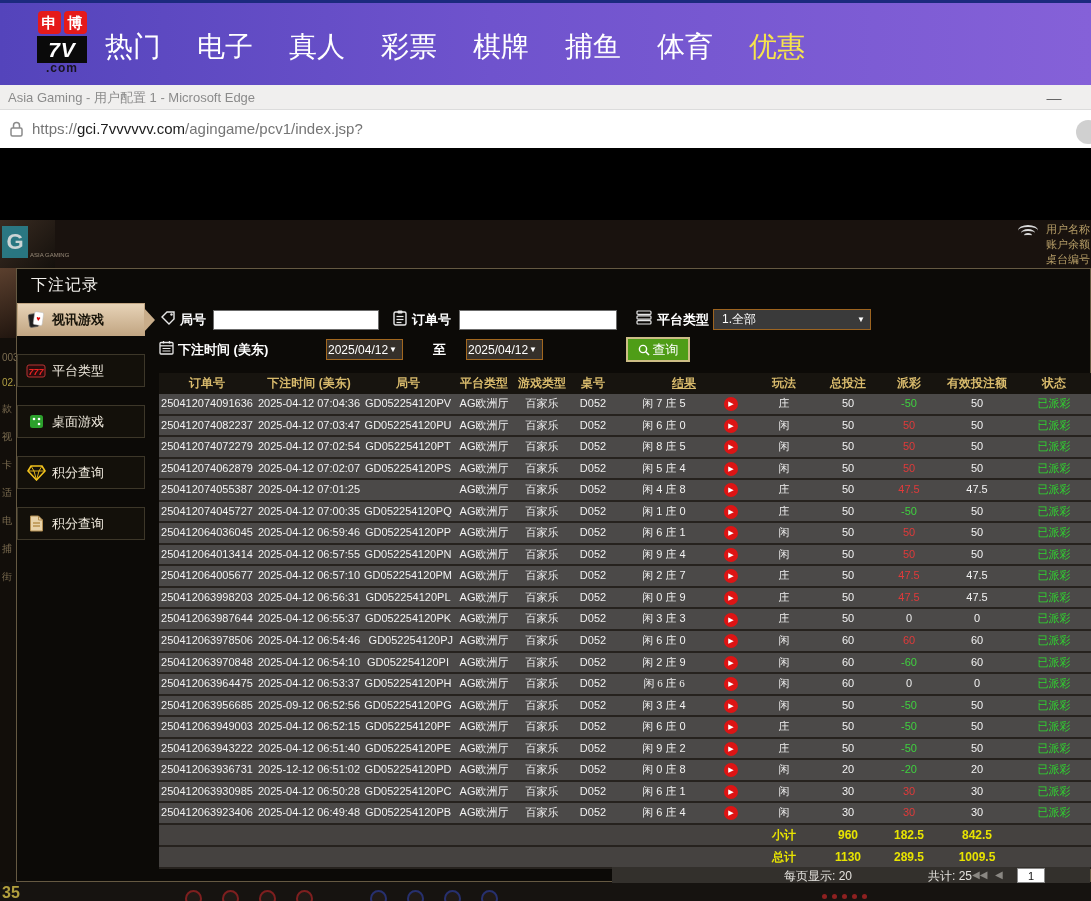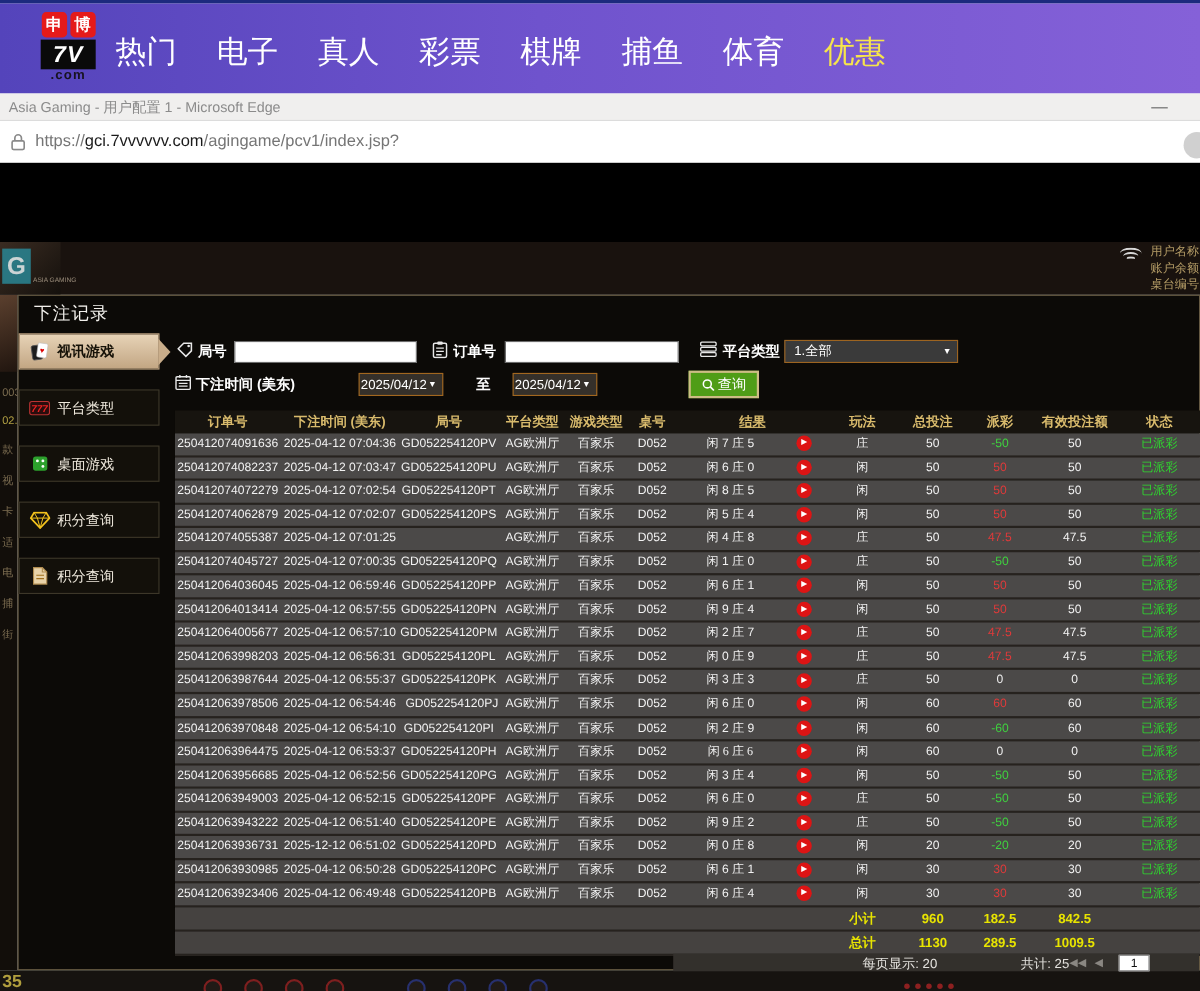--- a/index.html
+++ b/index.html
@@ -550,21 +550,21 @@
           <div class="c" style="width: 94px; font-family: Liberation Serif, serif;">闲 6 庄 6</div>
           <div class="c" style="width: 40px;"><span class="playbtn">▶</span></div>
           <div class="c" style="width: 66px;">闲</div>
           <div class="c" style="width: 62px;">60</div>
           <div class="c zero" style="width: 60px;">0</div>
           <div class="c" style="width: 76px;">0</div>
           <div class="c st" style="width: 78px;">已派彩</div>
         </div>
         <div class="t-row t-data">
           <div class="c" style="width: 96px;">250412063956685</div>
-          <div class="c" style="width: 108px;">2025-04-12 06:52:56</div>
+          <div class="c" style="width: 108px;">2025-09-12 06:52:56</div>
           <div class="c" style="width: 90px;">GD052254120PG</div>
           <div class="c" style="width: 62px;">AG欧洲厅</div>
           <div class="c" style="width: 54px;">百家乐</div>
           <div class="c" style="width: 48px;">D052</div>
           <div class="c" style="width: 94px;">闲 3 庄 4</div>
           <div class="c" style="width: 40px;"><span class="playbtn">▶</span></div>
           <div class="c" style="width: 66px;">闲</div>
           <div class="c" style="width: 62px;">50</div>
           <div class="c neg" style="width: 60px;">-50</div>
           <div class="c" style="width: 76px;">50</div>

